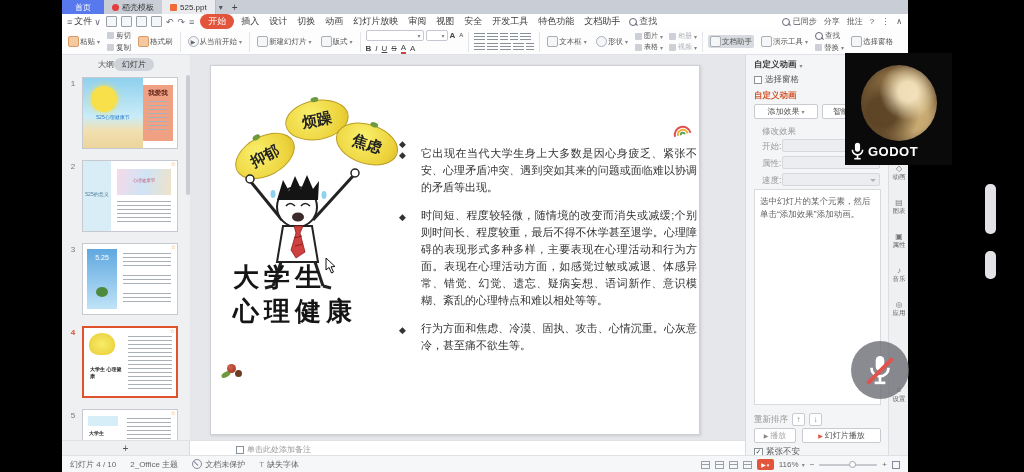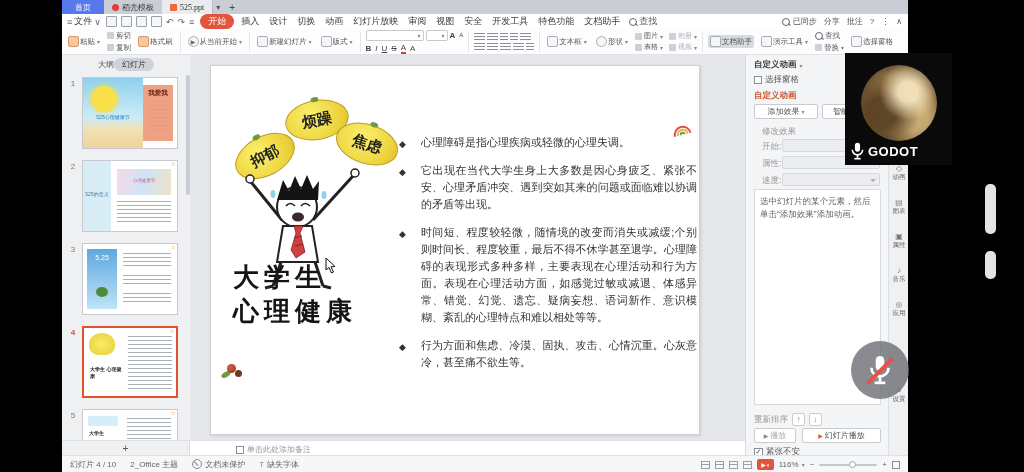--- a/index.html
+++ b/index.html
@@ -3,21 +3,21 @@
 <meta charset="utf-8">
 <style>
   html,body{margin:0;padding:0;background:#000;}
   body{width:1024px;height:472px;overflow:hidden;font-family:"Liberation Sans","DejaVu Sans",sans-serif;-webkit-font-smoothing:antialiased;}
   .a{position:absolute;}
   #screen{position:relative;width:1024px;height:472px;background:#000;}
   .app{position:absolute;left:62px;top:0;width:846px;height:472px;background:#fff;}
 
   
   .tabbar{left:0;top:0;width:846px;height:14px;background:#c9ced6;display:flex;align-items:stretch;font-size:8px;color:#333;}
-  .tab{display:flex;align-items:center;gap:3px;padding:0 8px;font-family:Liberation Serif, serif;}
+  .tab{display:flex;align-items:center;gap:3px;padding:0 8px;}
   .tab-home{background:#5878ee;color:#fff;min-width:26px;justify-content:center;}
   .tab-doc{background:#e9ebee;border-right:1px solid #b8bdc5;}
   .docer-ic{width:7px;height:7px;border-radius:50%;background:#e23c3c;}
   .doc-ic{width:7px;height:7px;background:#f06a3a;border-radius:1px;}
   .tab-caret{display:flex;align-items:center;padding:0 3px;color:#555;}
   .newtab{display:flex;align-items:center;padding:0 6px;font-size:10px;color:#444;}
 
   
   .menubar{left:0;top:14px;width:846px;height:15px;background:#fff;display:flex;align-items:center;font-size:9px;color:#3a3a3a;padding-left:5px;box-sizing:border-box;}
   .mb-file{display:flex;align-items:center;gap:2px;margin-right:5px;}
@@ -446,21 +446,21 @@
           <line x1="56" y1="100" x2="48" y2="124" stroke="#222" stroke-width="3"></line>
           <line x1="90" y1="100" x2="98" y2="124" stroke="#222" stroke-width="3"></line>
           <line x1="48" y1="124" x2="40" y2="126" stroke="#222" stroke-width="3"></line>
           <line x1="98" y1="124" x2="106" y2="126" stroke="#222" stroke-width="3"></line>
         </svg>
 
         <div class="s-title" style="top:198px;">大学生</div>
         <div class="s-title" style="top:232px;">心理健康</div>
 
         <ul class="bullets">
-          <li><span class="dm">◆</span><span>心理障碍是指心理疾病或轻微的心理失调。</span></li>
+          <li><span class="dm">◆</span></li>
           <li><span class="dm">◆</span><span>它出现在当代大学生身上大多数是因心身疲乏、紧张不安、心理矛盾冲突、遇到突如其来的问题或面临难以协调的矛盾等出现。</span></li>
           <li><span class="dm">◆</span><span>时间短、程度较轻微，随情境的改变而消失或减缓;个别则时间长、程度较重，最后不得不休学甚至退学。心理障碍的表现形式多种多样，主要表现在心理活动和行为方面。表现在心理活动方面，如感觉过敏或减退、体感异常、错觉、幻觉、遗忘、疑病妄想、语词新作、意识模糊、紊乱的心理特点和难以相处等等。</span></li>
           <li><span class="dm">◆</span><span>行为方面和焦虑、冷漠、固执、攻击、心情沉重。心灰意冷，甚至痛不欲生等。</span></li>
         </ul>
 
         <svg class="a" style="left:460px;top:54px;transform:rotate(-15deg);" width="20" height="16" viewBox="0 0 20 16">
           <path d="M2,15 a8,8 0 0 1 16,0" fill="none" stroke="#e05050" stroke-width="2"></path>
           <path d="M5,15 a5,5 0 0 1 10,0" fill="none" stroke="#f0b040" stroke-width="2"></path>
           <path d="M8,15 a2,2 0 0 1 4,0" fill="none" stroke="#58a858" stroke-width="2"></path>
         </svg>

